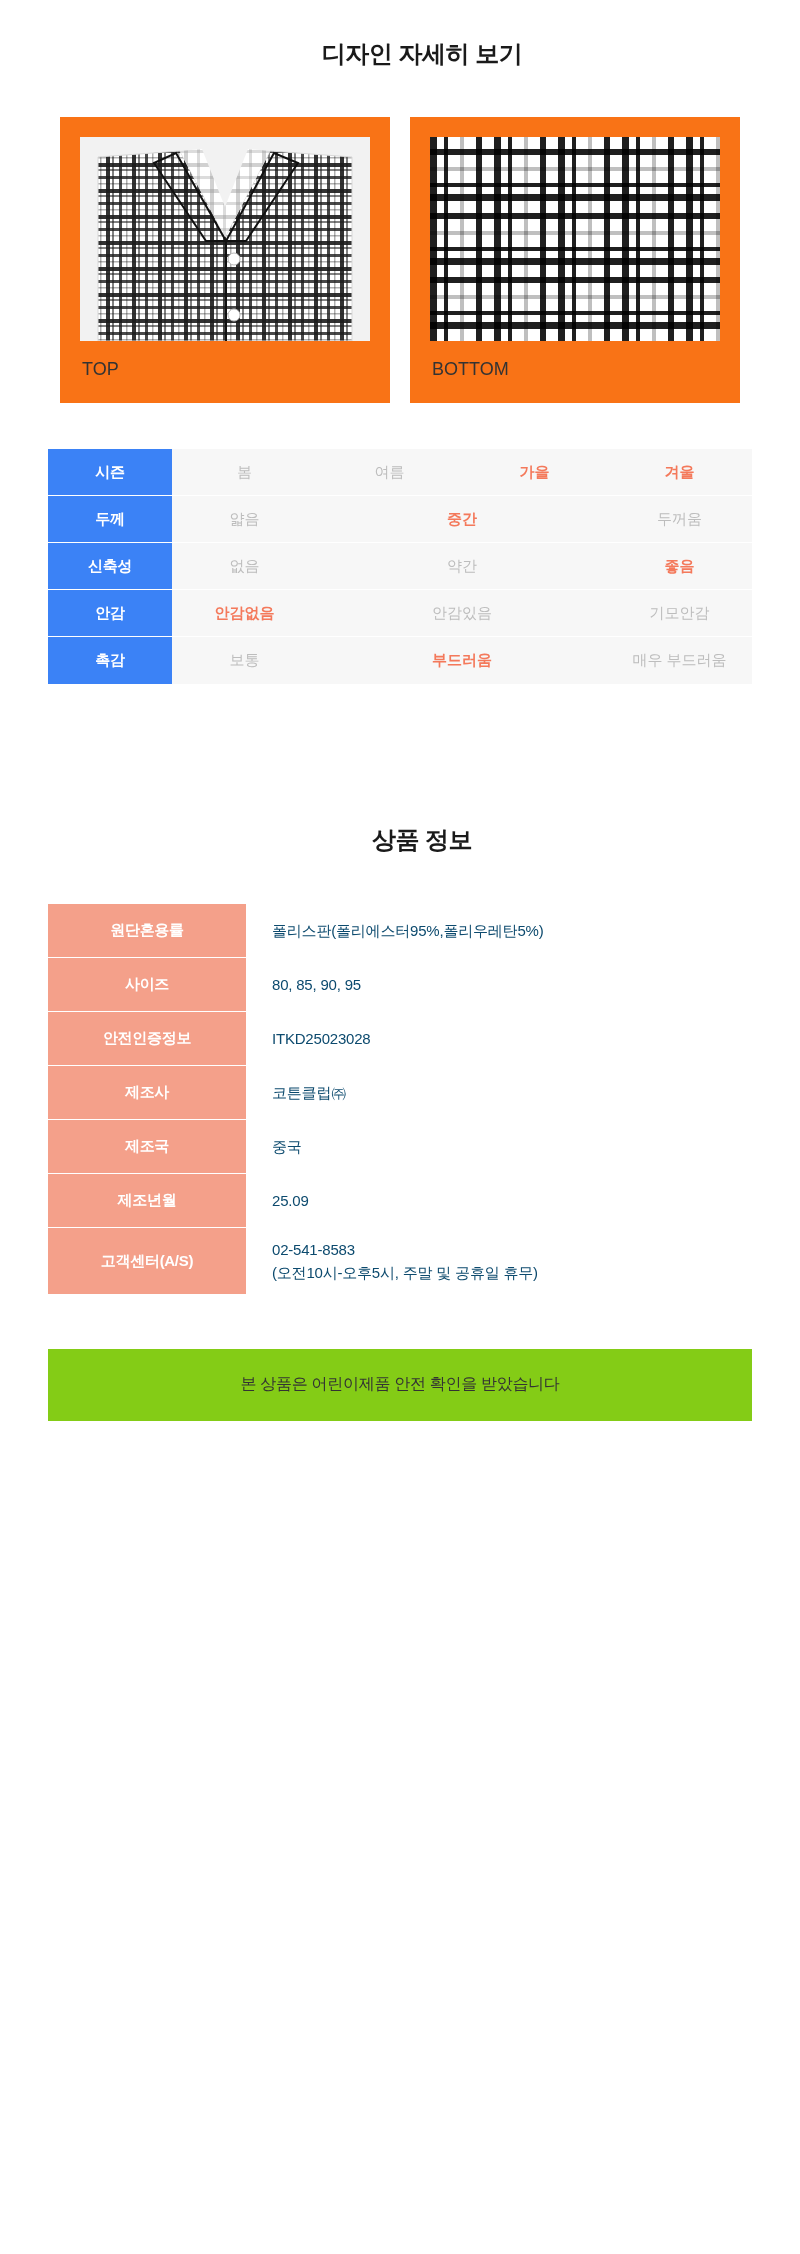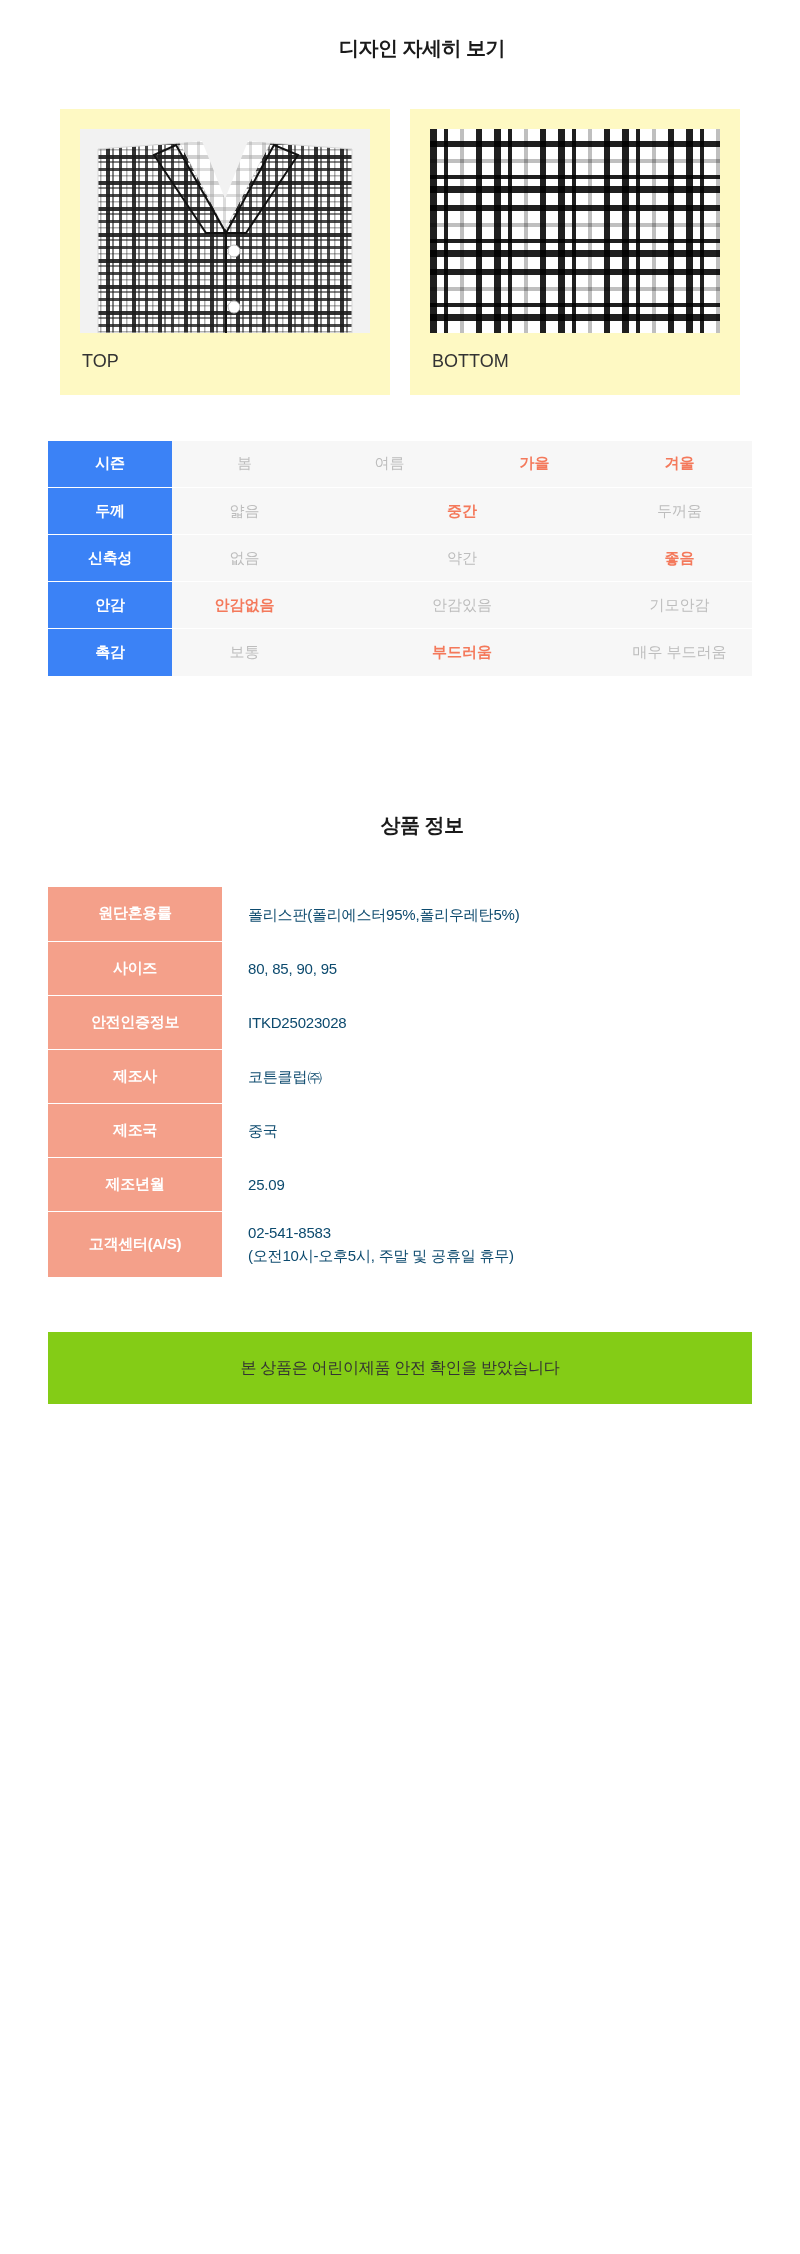--- a/index.html
+++ b/index.html
@@ -17,41 +17,41 @@
   }
   .page {
     width: 800px;
     margin: 0 auto;
     position: relative;
   }
 
   
   .section-title {
     text-align: center;
-    font-size: 20px;
+    font-size: 24px;
     font-weight: bold;
     letter-spacing: -0.5px;
     color: #1a1a1a;
     margin-left: 44px;
   }
   #design-title { padding-top: 18px; }
   #material-title { padding-top: 120px; }
   #product-title { padding-top: 120px; }
 
   
   .design-row {
     display: flex;
     justify-content: center;
     gap: 20px;
     margin-top: 47px;
   }
   .design-card {
     width: 330px;
     height: 286px;
-    background: #fef9c3;
+    background: #f97316;
     position: relative;
     padding: 20px 20px 0 20px;
   }
   .swatch-wrap {
     width: 290px;
     height: 204px;
     overflow: hidden;
     position: relative;
     background: #ffffff;
     margin: 0 auto;
@@ -130,21 +130,21 @@
     width: 704px;
     margin: 48px auto 0 auto;
     border-collapse: collapse;
     table-layout: fixed;
   }
   .product-table td {
     vertical-align: middle;
     font-size: 15px;
   }
   .prod-head {
-    width: 174px;
+    width: 198px;
     background: #f4a08a;
     color: #ffffff;
     font-weight: bold;
     text-align: center;
     border-bottom: 1px solid #ffffff;
     letter-spacing: -0.3px;
     padding: 0;
   }
   .product-table tr:last-child .prod-head { border-bottom: none; }
   .prod-val {

